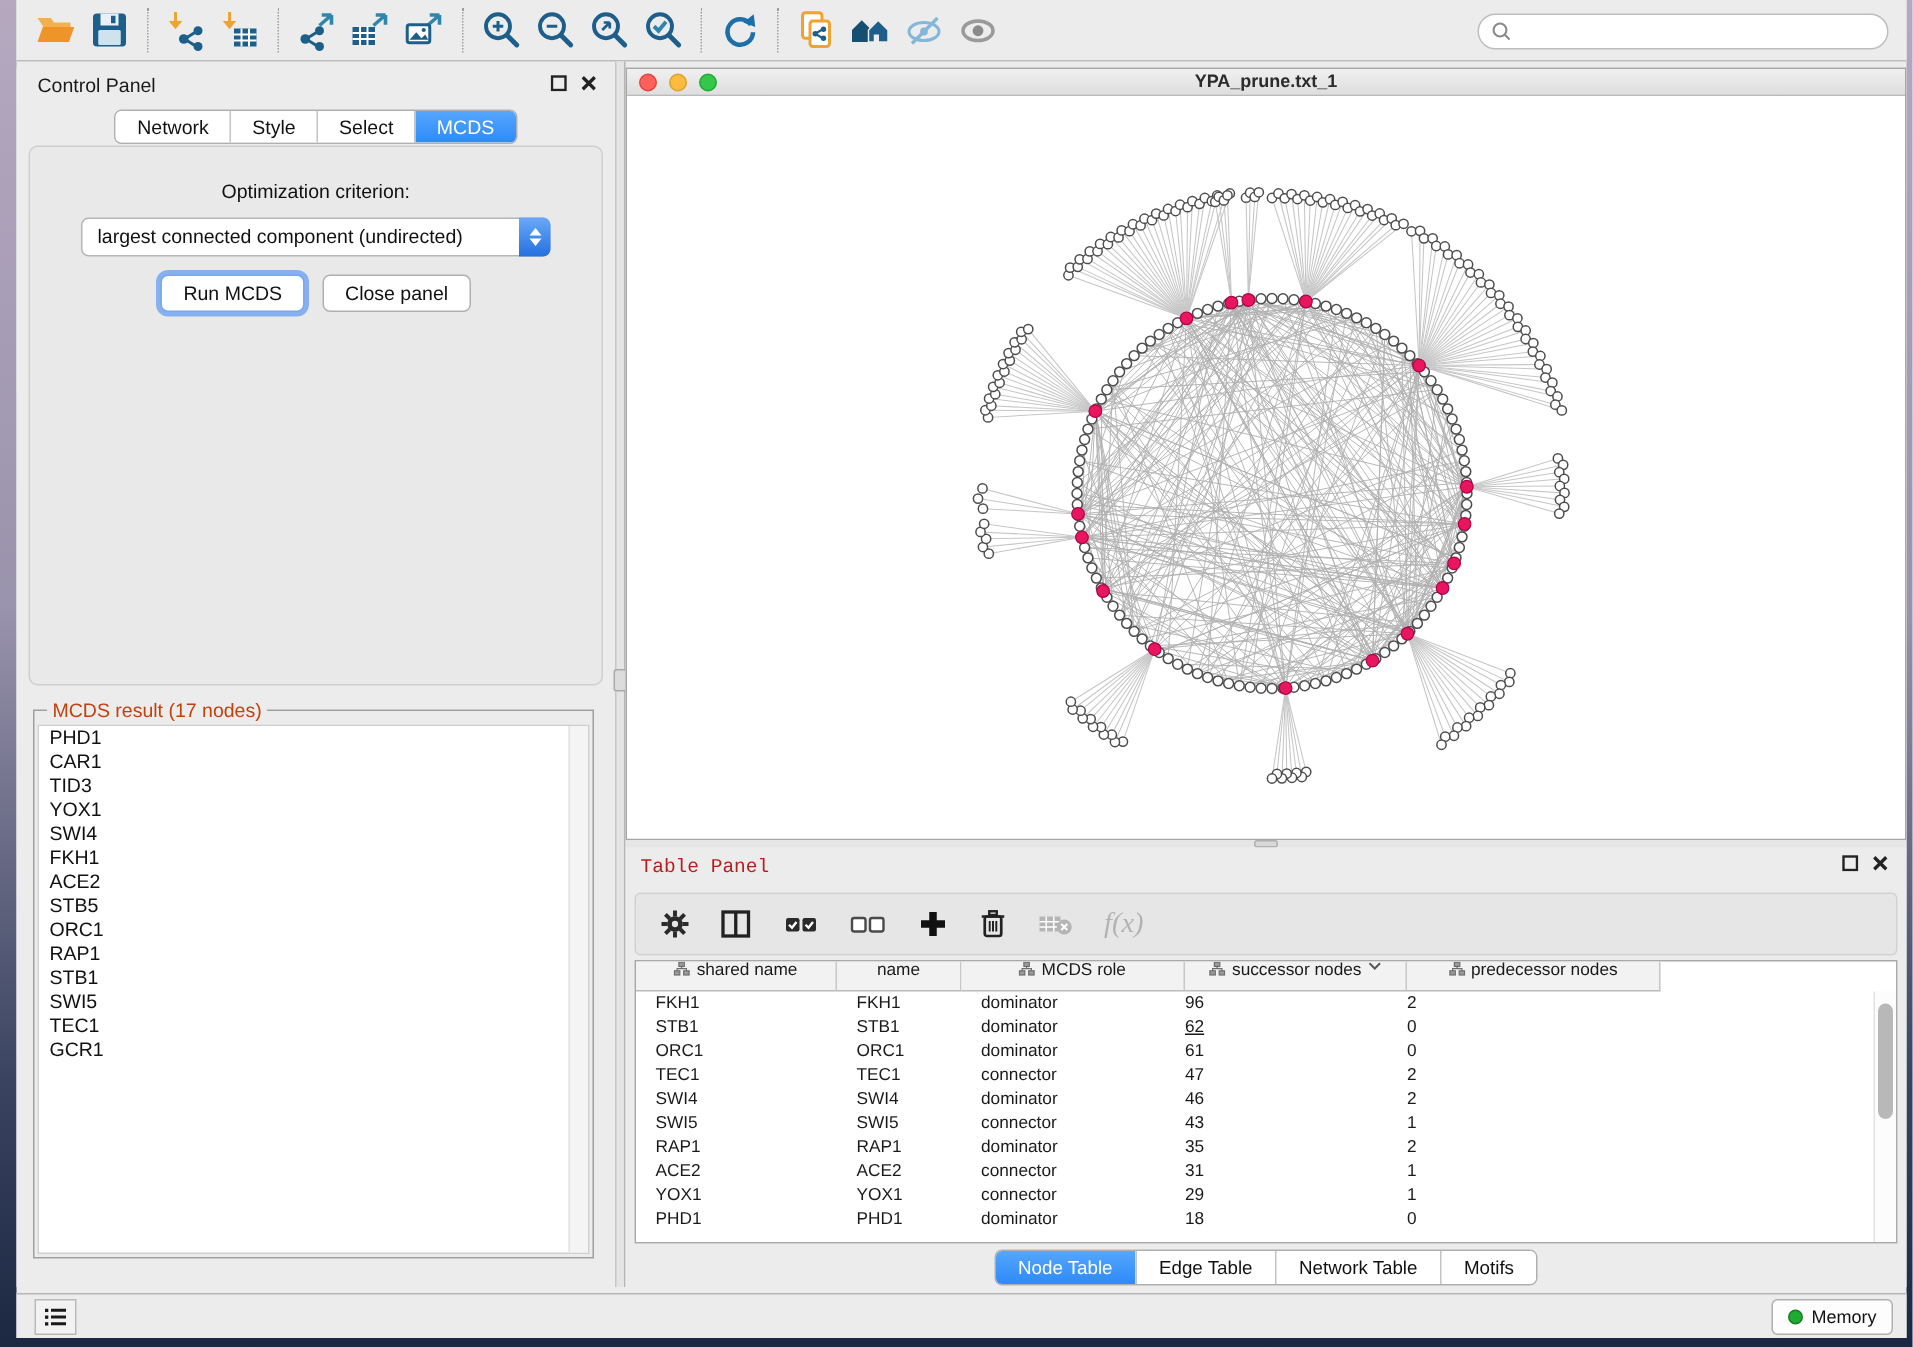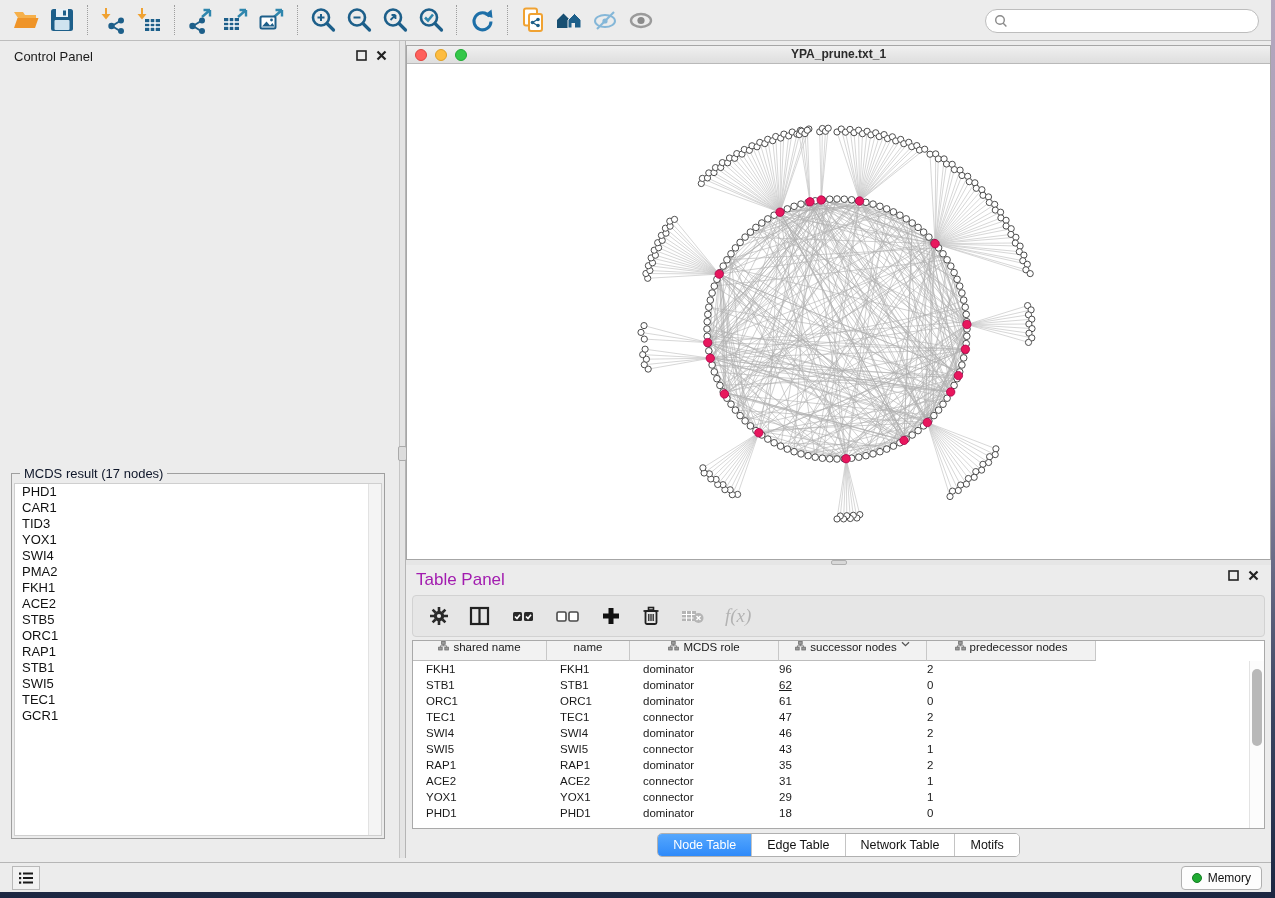--- a/index.html
+++ b/index.html
@@ -1,18 +1,18 @@
 <!DOCTYPE html>
 <html><head>
 <meta charset="utf-8">
 <style>
   * { margin:0; padding:0; box-sizing:border-box; }
   html,body { width:1275px; height:898px; overflow:hidden; font-family:"Liberation Sans",sans-serif; }
   body { background:linear-gradient(to bottom,#b5a8bf 0%,#9a93ad 45%,#3a4460 80%,#1c2742 100%); position:relative; }
-  #app { position:absolute; left:0; right:4px; top:0; height:892px; background:#ececec; }
+  #app { position:absolute; left:11px; right:4px; top:0; height:892px; background:#ececec; }
 
   
   .toolbar { position:absolute; left:0; top:0; right:0; height:41px; background:#ececec; border-bottom:1px solid #bdbdbd; display:flex; align-items:center; padding-left:8px; }
   .tbtn { width:36px; height:34px; display:flex; align-items:center; justify-content:center; }
   .tsep { width:1px; height:30px; border-left:1px dotted #9e9e9e; margin:0 7px; }
   .searchbox { position:absolute; right:12px; top:9px; width:274px; height:24px; background:#fff; border:1px solid #bdbdbd; border-radius:12px; display:flex; align-items:center; padding-left:8px; }
   .searchbox svg { flex:0 0 auto; }
   .searchbox input { border:none; outline:none; background:transparent; font-size:12px; margin-left:5px; width:220px; }
 
   
@@ -29,21 +29,21 @@
   .crit-label { text-align:center; font-size:13px; color:#111; margin-top:22px; }
   .combo { position:relative; margin:10px auto 0 auto; width:313px; height:26px; background:#fff; border:1px solid #b6b6b6; border-radius:5px; font-size:13px; color:#111; line-height:24px; padding-left:10px; }
   .combo .spin { position:absolute; right:-1px; top:-1px; width:21px; height:26px; border-radius:0 5px 5px 0; background:linear-gradient(#6aa9f7,#2470e0); display:flex; flex-direction:column; align-items:center; justify-content:center; gap:2px; }
   .combo .spin i { width:0; height:0; border-left:4px solid transparent; border-right:4px solid transparent; }
   .combo .spin i.up { border-bottom:5px solid #fff; }
   .combo .spin i.dn { border-top:5px solid #fff; }
   .btnrow { display:flex; justify-content:center; gap:12px; margin-top:12px; }
   .pbtn { background:#fff; border:1px solid #b0b0b0; border-radius:5px; font-size:13px; color:#111; padding:4px 14px; font-family:"Liberation Sans",sans-serif; }
   .pbtn.focus { box-shadow:0 0 0 3px rgba(82,146,247,.65); border-color:#7aa8e8; }
   fieldset.mcds-result { position:absolute; left:11px; right:14px; top:421px; height:373px; border:1px solid #9f9f9f; background:#ececec; }
-  fieldset.mcds-result legend { font-size:13px; color:#0f172a; margin-left:8px; padding:0 4px; }
+  fieldset.mcds-result legend { font-size:13px; color:#c2410c; margin-left:8px; padding:0 4px; }
   .mcds-list { position:absolute; left:2px; right:2px; top:2px; bottom:2px; background:#fff; border:1px solid #cfcfcf; overflow:hidden; }
   .mcds-list .scrolltrack { position:absolute; right:0; top:0; bottom:0; width:13px; background:#f4f4f4; border-left:1px solid #e2e2e2; }
   .mcds-item { font-size:13px; color:#111; height:16px; line-height:16px; padding-left:7px; }
 
   
   .vsplit { position:absolute; left:399px; top:41px; width:7px; bottom:34px; background:#e4e4e4; border-left:1px solid #c6c6c6; border-right:1px solid #b5b5b5; }
   .vsplit .grip { position:absolute; left:-2px; top:405px; width:9px; height:15px; background:#dcdcdc; border:1px solid #aaa; border-radius:2px; }
   .hsplit { position:absolute; left:406px; top:560px; right:0; height:5px; background:#e6e6e6; }
   .hsplit .grip { position:absolute; left:50%; margin-left:-8px; top:0; width:16px; height:5px; background:#d8d8d8; border:1px solid #b0b0b0; border-radius:2px; }
 
@@ -54,21 +54,21 @@
   .tlight { width:12px; height:12px; border-radius:50%; }
   .tl-red { background:#ff605c; border:1px solid #e0443e; }
   .tl-yellow { background:#fdbc40; border:1px solid #dfa023; }
   .tl-green { background:#34c749; border:1px solid #1eaa34; }
   .net-title { text-align:center; font-size:12px; font-weight:bold; color:#2b2b2b; line-height:17px; }
   .net-canvas { position:absolute; left:0; right:0; top:18px; bottom:0; background:#fff; overflow:hidden; }
 
   
   .tp { position:absolute; left:406px; top:565px; right:0; bottom:34px; background:#ececec; }
   .tp-header { position:relative; height:26px; }
-  .tp-title { position:absolute; left:10px; top:5px; font-size:17px; color:#a21caf; }
+  .tp-title { position:absolute; left:10px; top:5px; font-size:13px; color:#b91c1c;font-family:Liberation Mono, monospace; }
   .tp-toolbar { position:absolute; left:6px; right:6px; top:30px; height:42px; background:#e6e6e6; border:1px solid #d2d2d2; border-radius:4px; display:flex; align-items:center; padding-left:16px; gap:20px; }
   .fx { font-family:"Liberation Serif",serif; font-style:italic; font-size:19px; color:#b3b3b3; }
   .tp-table { position:absolute; left:6px; right:6px; top:75px; height:189px; background:#fff; border:1px solid #a9a9a9; overflow:hidden; }
   .thead { position:absolute; left:0; top:0; height:20px; }
   .th { position:absolute; top:0; height:20px; background:#f2f2f2; border-right:1px solid #c8c8c8; border-bottom:1px solid #bdbdbd; font-size:11.5px; color:#1a1a1a; display:flex; align-items:flex-start; justify-content:center; gap:4px; }
   .rows { position:absolute; left:0; right:15px; top:20px; }
   .trow { height:16px; display:flex; }
   .td { font-size:11.5px; color:#1a1a1a; line-height:16px; white-space:nowrap; overflow:hidden; }
   .td.l { padding-left:13px; text-align:left; }
   .td.r { padding-right:11px; text-align:left; }
@@ -236,30 +236,51 @@
       <span class="cp-title">Control Panel</span>
       <span class="win-icons">
         <svg width="11" height="11" viewBox="0 0 11 11">
             <rect x="1" y="1" width="9" height="9" fill="none" stroke="#222" stroke-width="1.6"></rect>
           </svg>
         <svg width="11" height="11" viewBox="0 0 11 11">
             <path d="M1.5 1.5l8 8M9.5 1.5l-8 8" stroke="#222" stroke-width="2.2"></path>
           </svg>
       </span>
     </div>
+    <div class="cp-tabs">
+      <span class="seg">
+        <span class="segb">Network</span>
+        <span class="segb">Style</span>
+        <span class="segb">Select</span>
+        <span class="segb active">MCDS</span>
+      </span>
+    </div>
+    <div class="mcds-box">
+      <div class="crit-label">Optimization criterion:</div>
+      <div class="combo">
+        <span>largest connected component (undirected)</span>
+        <span class="spin">
+            <i class="up"></i>
+            <i class="dn"></i>
+          </span>
+      </div>
+      <div class="btnrow">
+        <button class="pbtn focus">Run MCDS</button>
+        <button class="pbtn">Close panel</button>
+      </div>
+    </div>
     <fieldset class="mcds-result">
       <legend>MCDS result (17 nodes)</legend>
       <div class="mcds-list" id="mcds-list">
         <div class="scrolltrack"></div>
       <div class="mcds-item">PHD1</div>
           <div class="mcds-item">CAR1</div>
           <div class="mcds-item">TID3</div>
           <div class="mcds-item">YOX1</div>
           <div class="mcds-item">SWI4</div>
-          <div class="mcds-item">PMA2</div>
           <div class="mcds-item">FKH1</div>
           <div class="mcds-item">ACE2</div>
           <div class="mcds-item">STB5</div>
           <div class="mcds-item">ORC1</div>
           <div class="mcds-item">RAP1</div>
           <div class="mcds-item">STB1</div>
           <div class="mcds-item">SWI5</div>
           <div class="mcds-item">TEC1</div>
           <div class="mcds-item">GCR1</div>
         </div>

